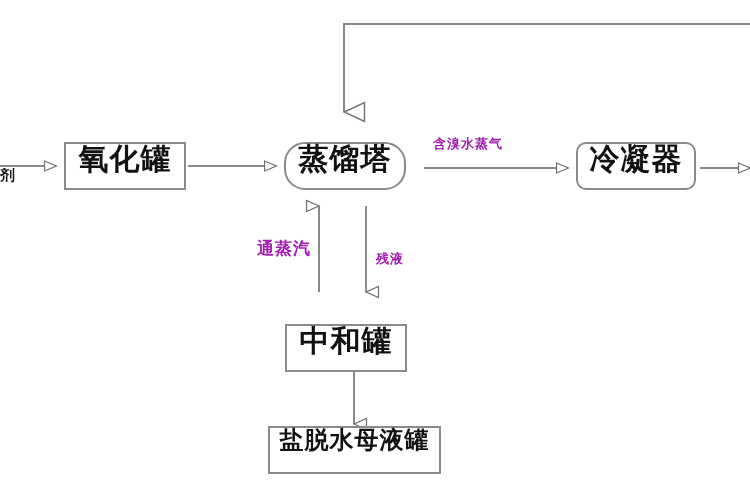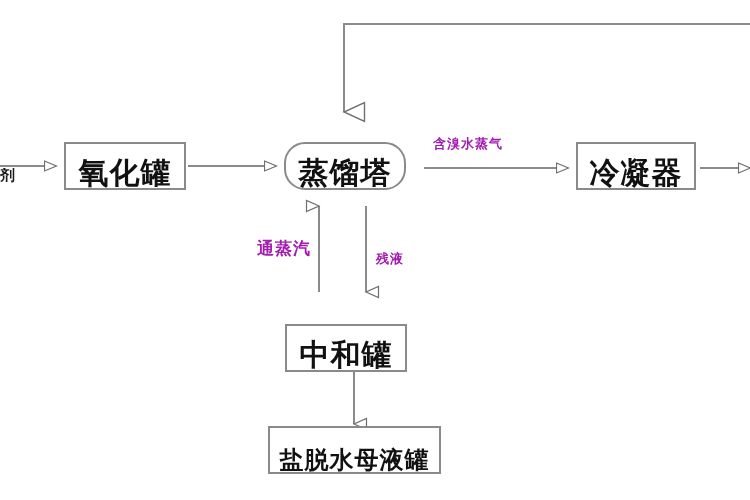--- a/index.html
+++ b/index.html
@@ -21,21 +21,21 @@
     top: 0;
     width: 750px;
     height: 500px;
   }
   .node-box {
     position: absolute;
     box-sizing: border-box;
     border: 2px solid #8a8a8a;
     background: #ffffff;
     display: flex;
-    align-items: flex-end;
+    align-items: flex-start;
     justify-content: center;
     color: #111111;
     font-weight: 700;
     letter-spacing: 1px;
     white-space: nowrap;
   }
   .node-box .node-label {
     display: block;
     line-height: 1;
   }
@@ -51,21 +51,21 @@
     color: #1a1a1a;
     font-weight: 700;
     white-space: nowrap;
     line-height: 1;
     overflow: hidden;
   }
 
   
   #node-oxidation-tank { left: 64px;  top: 142px; width: 122px; height: 48px; font-size: 30px; }
   #node-distillation-tower { left: 284px; top: 142px; width: 122px; height: 48px; font-size: 30px; border-radius: 21px; }
-  #node-condenser { left: 576px; top: 142px; width: 120px; height: 48px; font-size: 30px; }
+  #node-condenser { left: 576px; top: 142px; width: 120px; height: 48px; font-size: 30px; border-radius: 10px; }
   #node-neutralization-tank { left: 285px; top: 294px; width: 122px; height: 48px; font-size: 30px; margin-top: 30px; }
   #node-brine-mother-liquor-tank { left: 268px; top: 426px; width: 173px; height: 48px; font-size: 24px; }
 
   
   #label-bromine-vapor { left: 433px; top: 137px; font-size: 13px; letter-spacing: 1px; }
   #label-steam-inlet   { left: 257px; top: 240px; font-size: 17px; letter-spacing: 1px; }
   #label-residue       { left: 376px; top: 240px; font-size: 13px; letter-spacing: 1px; margin-top: 12px; }
   #label-oxidant-cut   { left: -16px; top: 168px; font-size: 15px; letter-spacing: 1px; width: 34px; }
 </style>
 </head>

